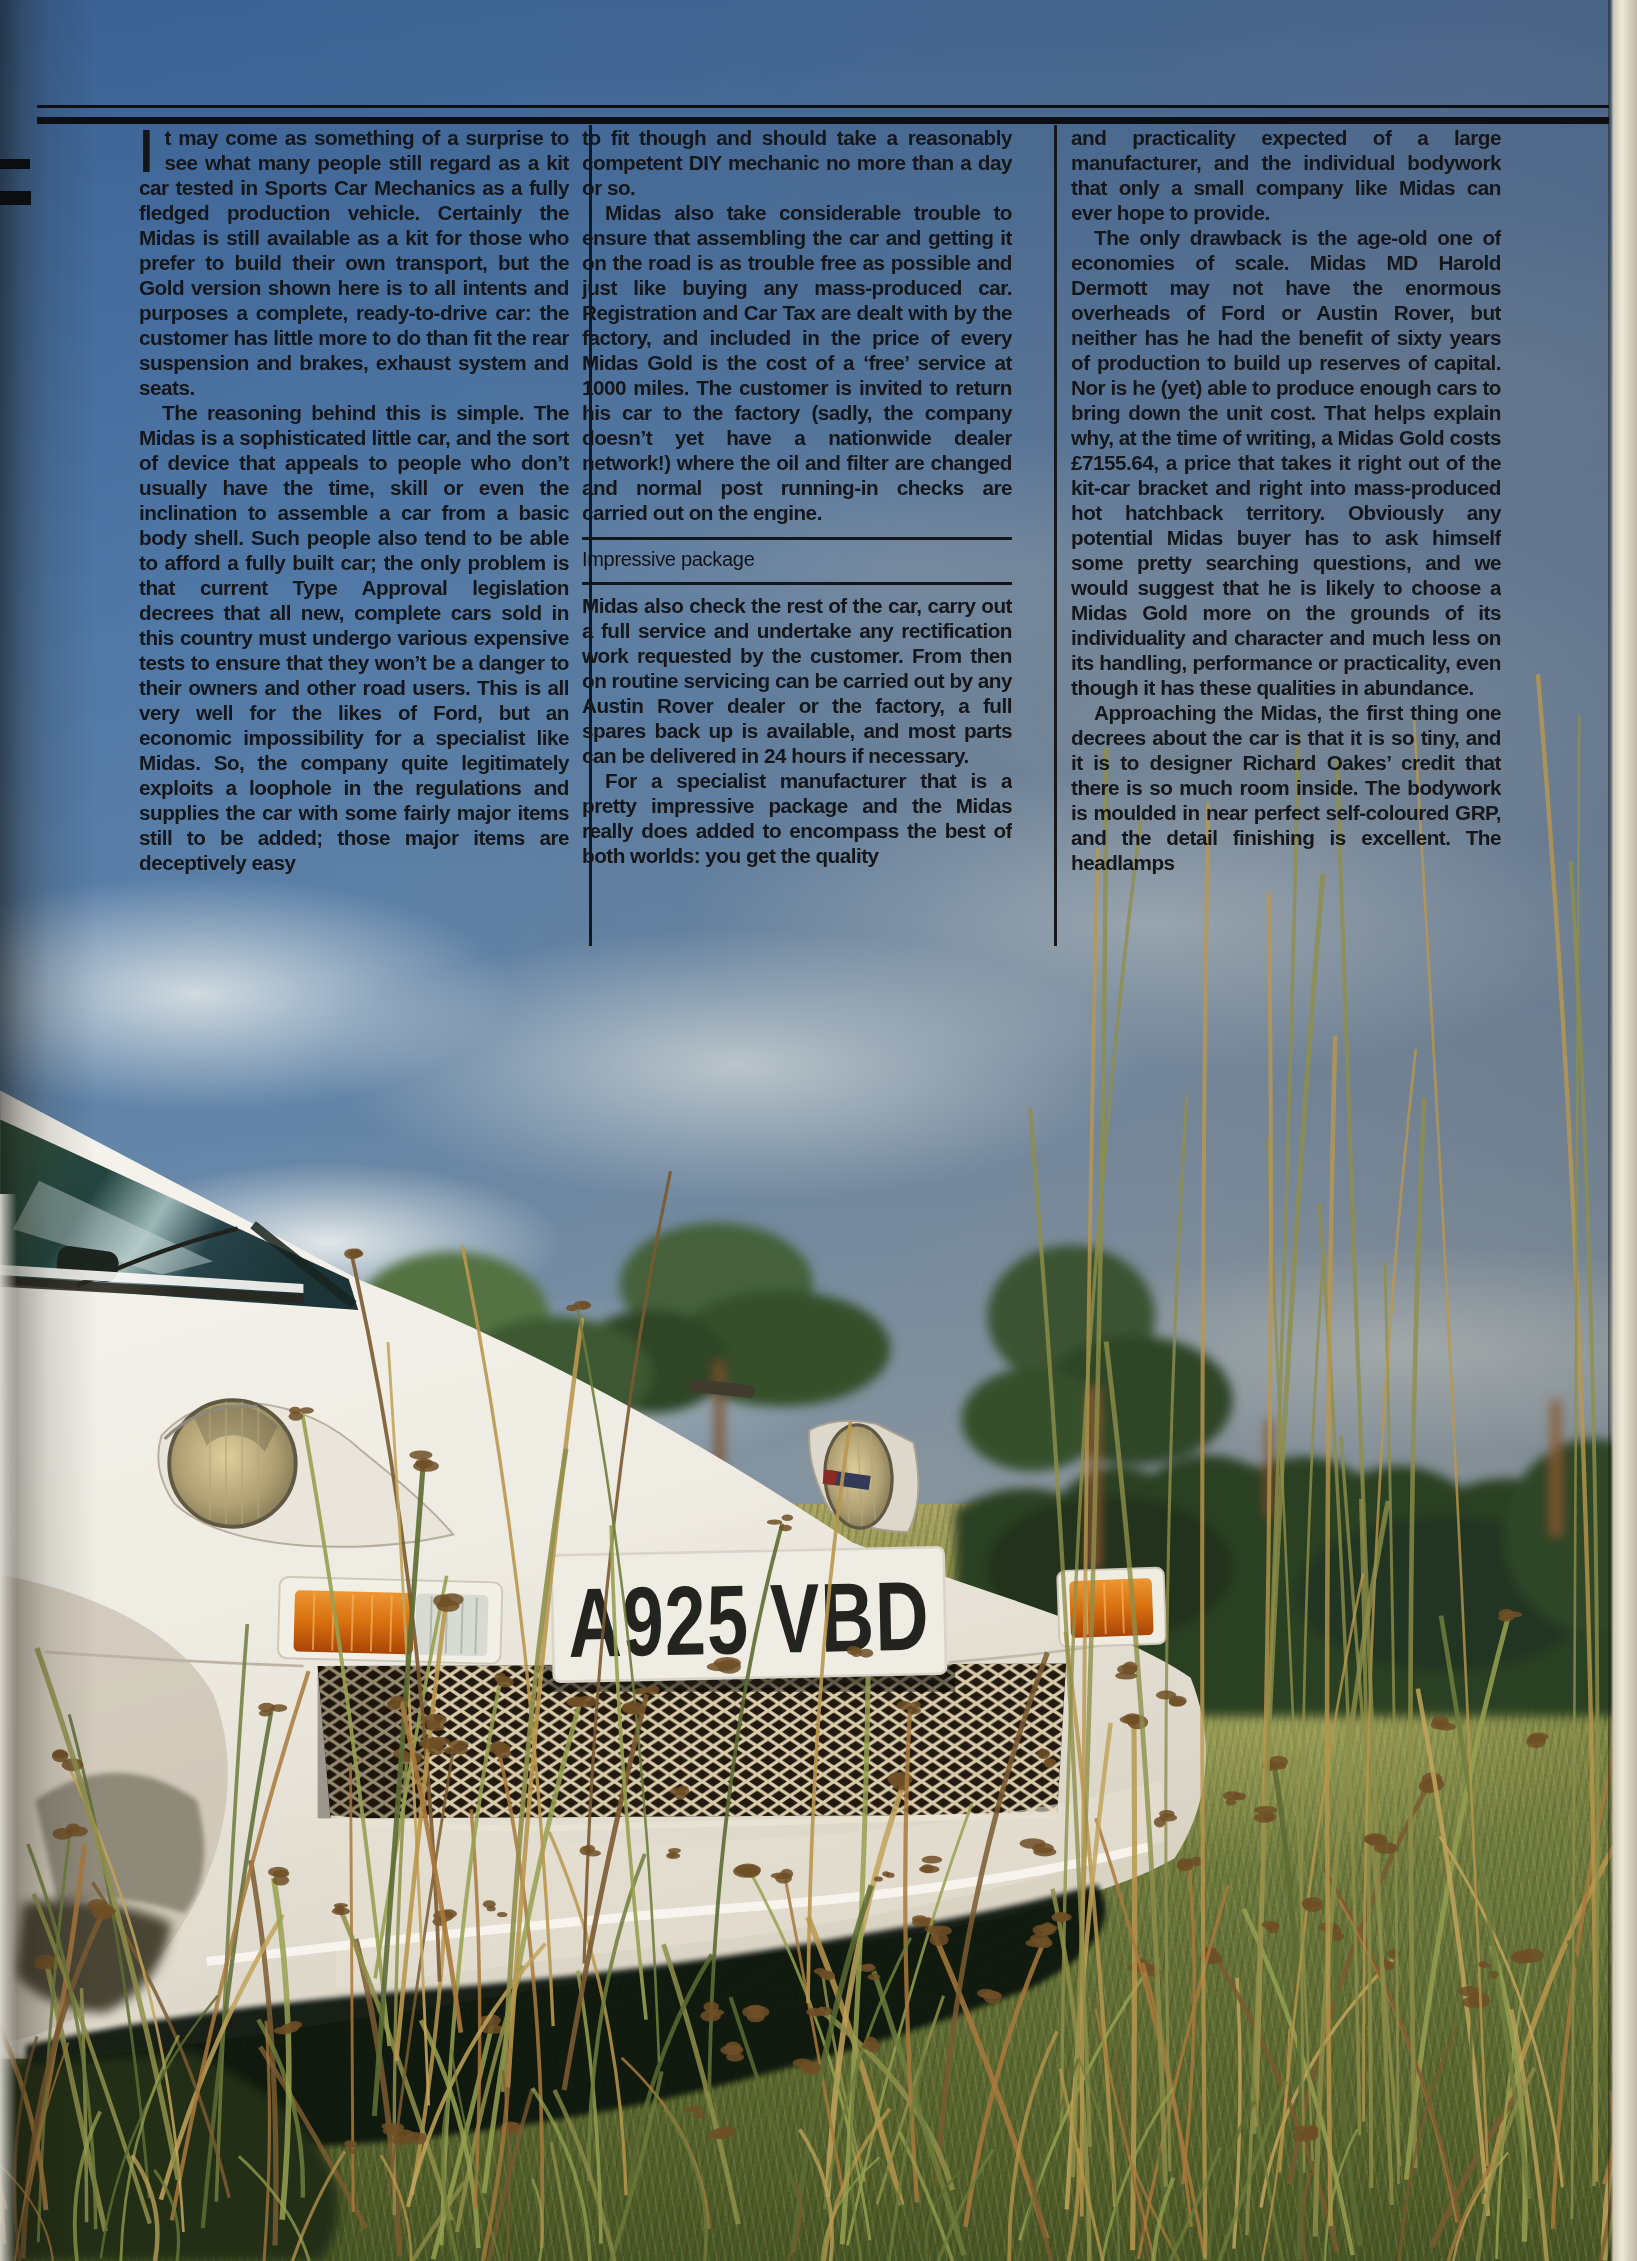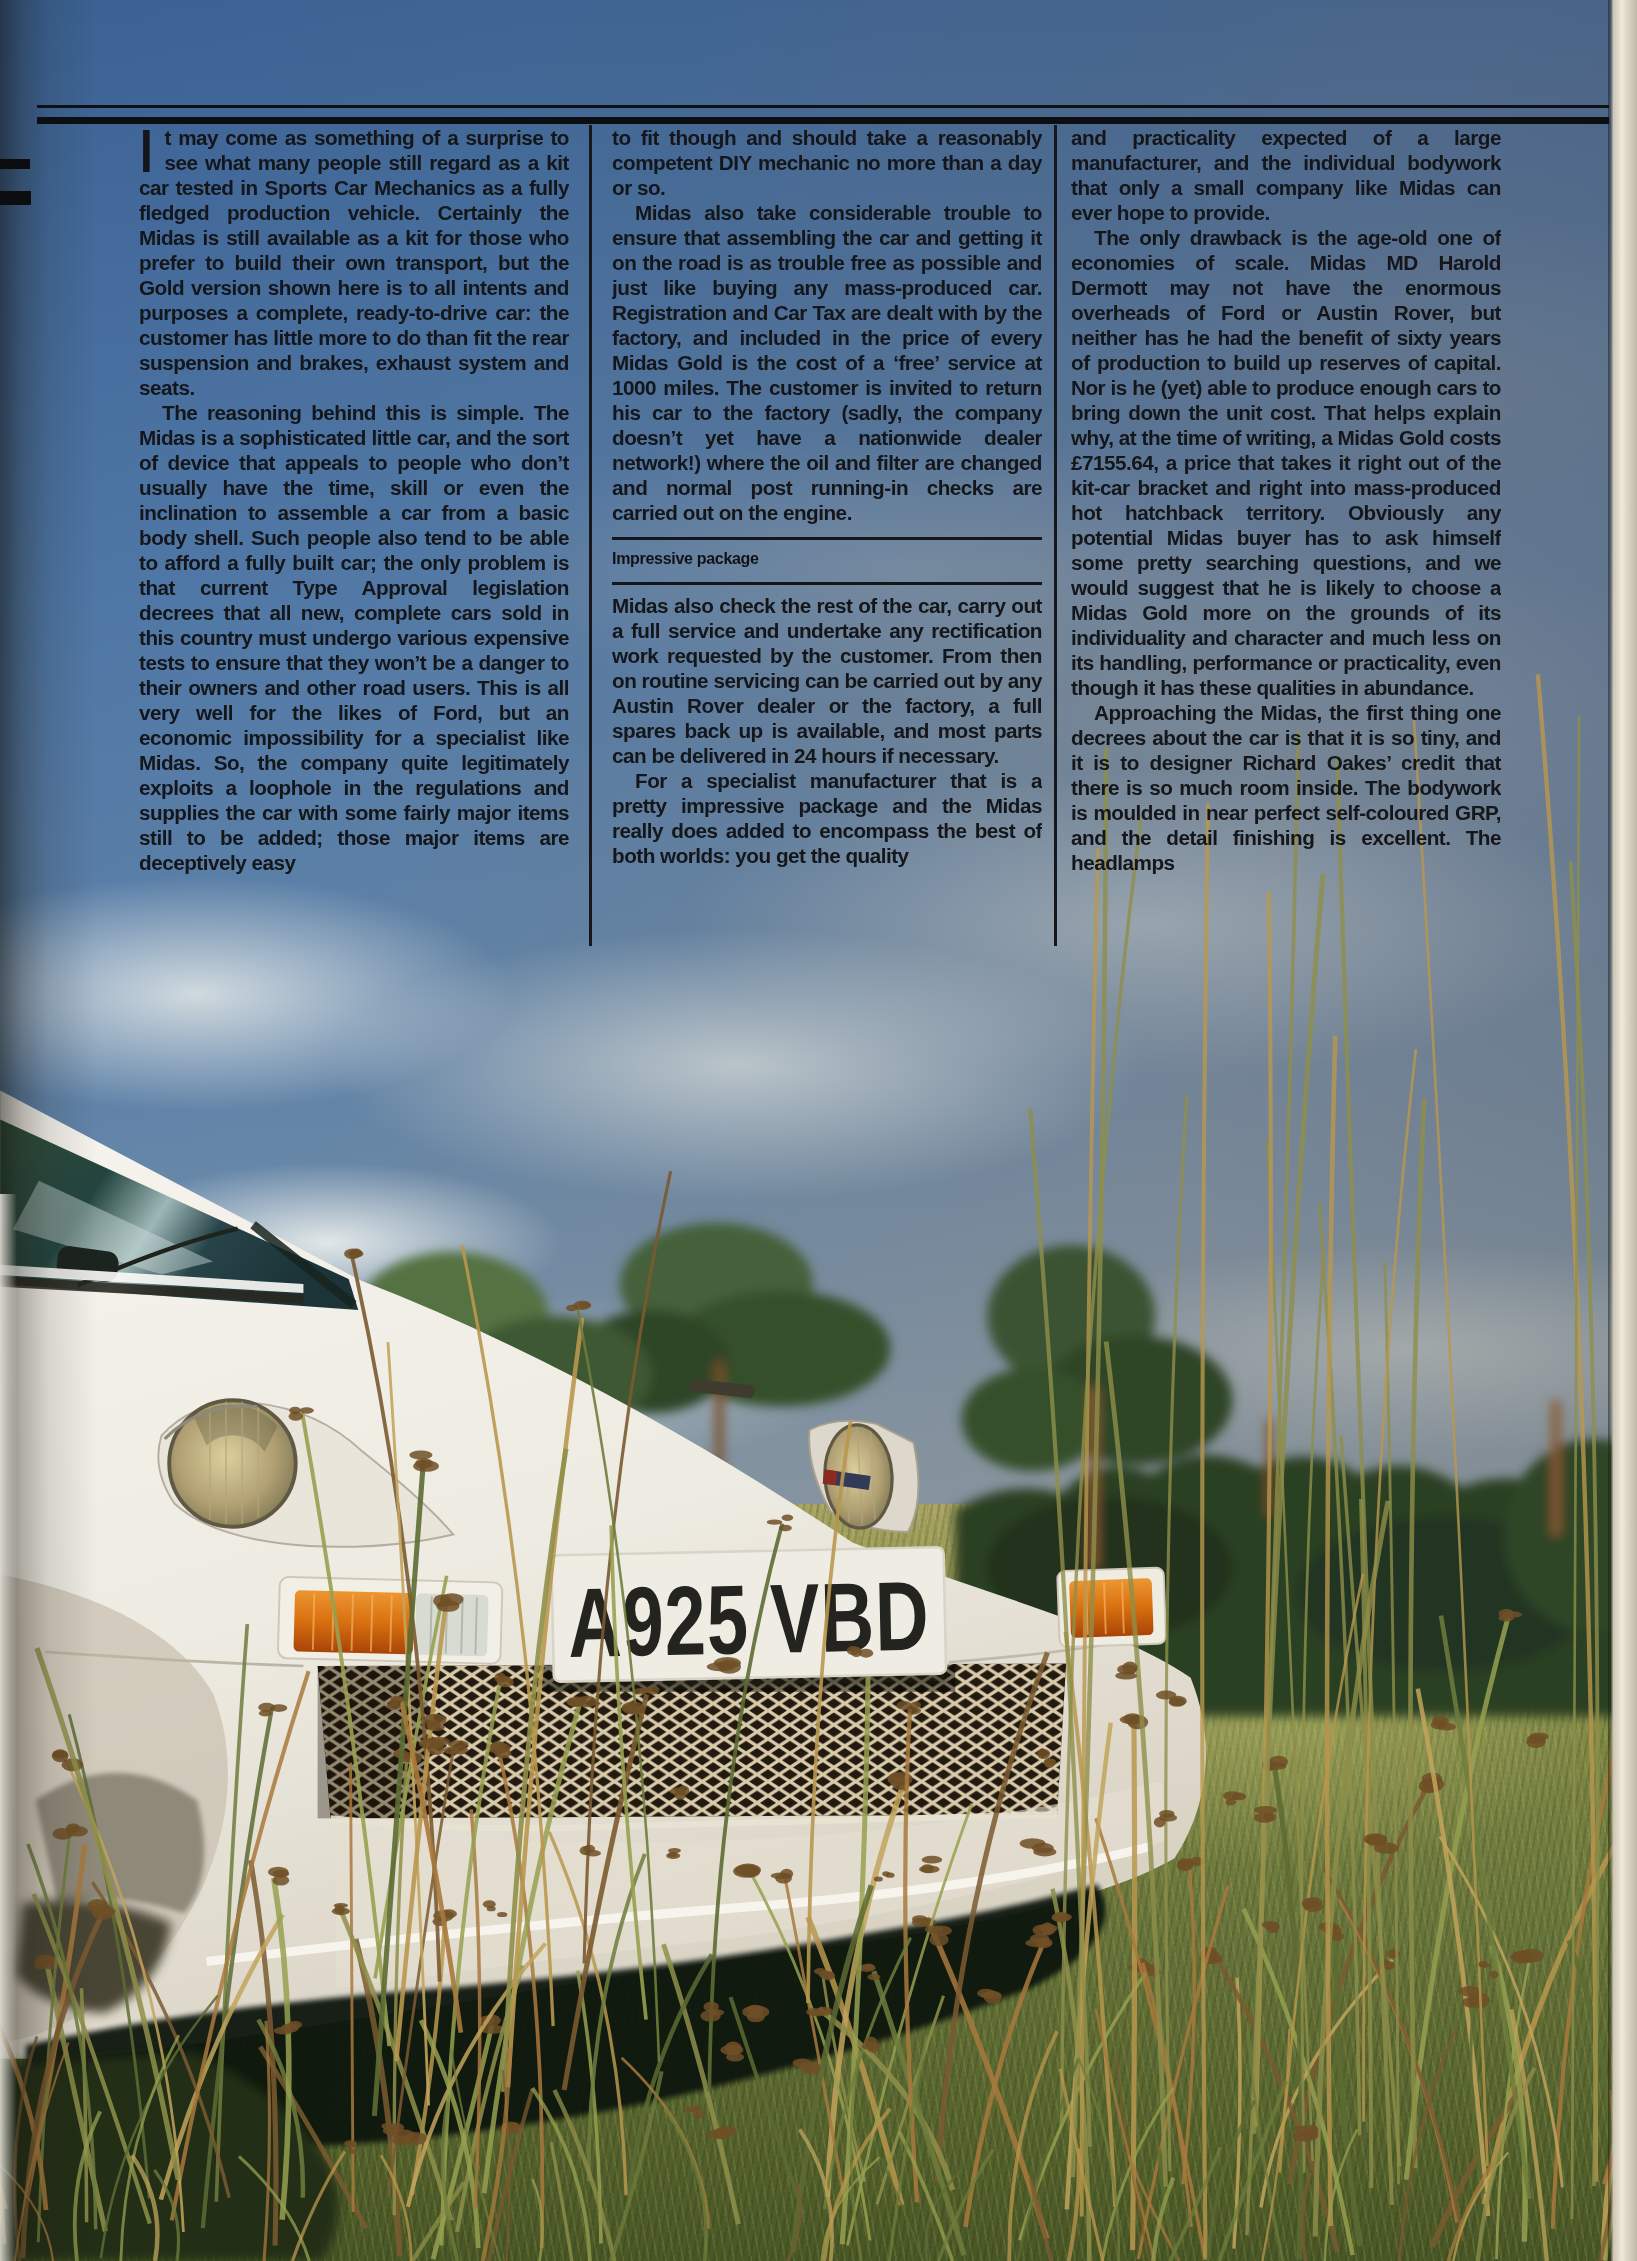--- a/index.html
+++ b/index.html
@@ -64,21 +64,21 @@
   }
   .para{margin:0;}
   .para.indent{text-indent:23px;}
   .dropcap{
     float:left;font-size:61px;line-height:48px;font-weight:700;
     margin:1.9px 7.7px 0 1.3px;transform:scaleX(.75);transform-origin:left;
   }
   .subhead{
     margin:11.6px 0 7.7px;padding:6.5px 0 10.3px;
     border-top:3.2px solid #14161a;border-bottom:3.2px solid #14161a;
-    font-size:16px;line-height:26px;letter-spacing:-0.3px;font-weight:700;color:#101216;
+    font-size:20px;line-height:26px;letter-spacing:-0.3px;font-weight:400;color:#101216;
   }
 </style>
 </head>
 <body>
 
 <div class="page">
 
   <div class="photo">
     <div class="sky"></div>
     <div class="clouds"></div>
@@ -713,21 +713,21 @@
 
   <div class="rule-thin"></div>
   <div class="rule-thick"></div>
 
   <div class="text-layer">
     <section class="col" style="left:139px">
         <p class="para"><span class="dropcap">I</span>t may come as something of a surprise to see what many people still regard as a kit car tested in Sports Car Mechanics as a fully fledged production vehicle. Certainly the Midas is still available as a kit for those who prefer to build their own transport, but the Gold version shown here is to all intents and purposes a complete, ready-to-drive car: the customer has little more to do than fit the rear suspension and brakes, exhaust system and seats.</p>
         <p class="para indent">The reasoning behind this is simple. The Midas is a sophisticated little car, and the sort of device that appeals to people who don’t usually have the time, skill or even the inclination to assemble a car from a basic body shell. Such people also tend to be able to afford a fully built car; the only problem is that current Type Approval legislation decrees that all new, complete cars sold in this country must undergo various expensive tests to ensure that they won’t be a danger to their owners and other road users. This is all very well for the likes of Ford, but an economic impossibility for a specialist like Midas. So, the company quite legitimately exploits a loophole in the regulations and supplies the car with some fairly major items still to be added; those major items are deceptively easy</p>
       </section>
     <div class="col-rule" style="left:589px"></div>
-    <section class="col" style="left:612px">
+    <section class="col" style="left:582px">
         <p class="para">to fit though and should take a reasonably competent DIY mechanic no more than a day or so.</p>
         <p class="para indent">Midas also take considerable trouble to ensure that assembling the car and getting it on the road is as trouble free as possible and just like buying any mass-produced car. Registration and Car Tax are dealt with by the factory, and included in the price of every Midas Gold is the cost of a ‘free’ service at 1000 miles. The customer is invited to return his car to the factory (sadly, the company doesn’t yet have a nationwide dealer network!) where the oil and filter are changed and normal post running-in checks are carried out on the engine.</p>
         <h2 class="subhead">Impressive package</h2>
         <p class="para">Midas also check the rest of the car, carry out a full service and undertake any rectification work requested by the customer. From then on routine servicing can be carried out by any Austin Rover dealer or the factory, a full spares back up is available, and most parts can be delivered in 24 hours if necessary.</p>
         <p class="para indent">For a specialist manufacturer that is a pretty impressive package and the Midas really does added to encompass the best of both worlds: you get the quality</p>
       </section>
     <div class="col-rule" style="left:1054px"></div>
     <section class="col" style="left:1071px">
         <p class="para">and practicality expected of a large manufacturer, and the individual bodywork that only a small company like Midas can ever hope to provide.</p>
         <p class="para indent">The only drawback is the age-old one of economies of scale. Midas MD Harold Dermott may not have the enormous overheads of Ford or Austin Rover, but neither has he had the benefit of sixty years of production to build up reserves of capital. Nor is he (yet) able to produce enough cars to bring down the unit cost. That helps explain why, at the time of writing, a Midas Gold costs £7155.64, a price that takes it right out of the kit-car bracket and right into mass-produced hot hatchback territory. Obviously any potential Midas buyer has to ask himself some pretty searching questions, and we would suggest that he is likely to choose a Midas Gold more on the grounds of its individuality and character and much less on its handling, performance or practicality, even though it has these qualities in abundance.</p>

